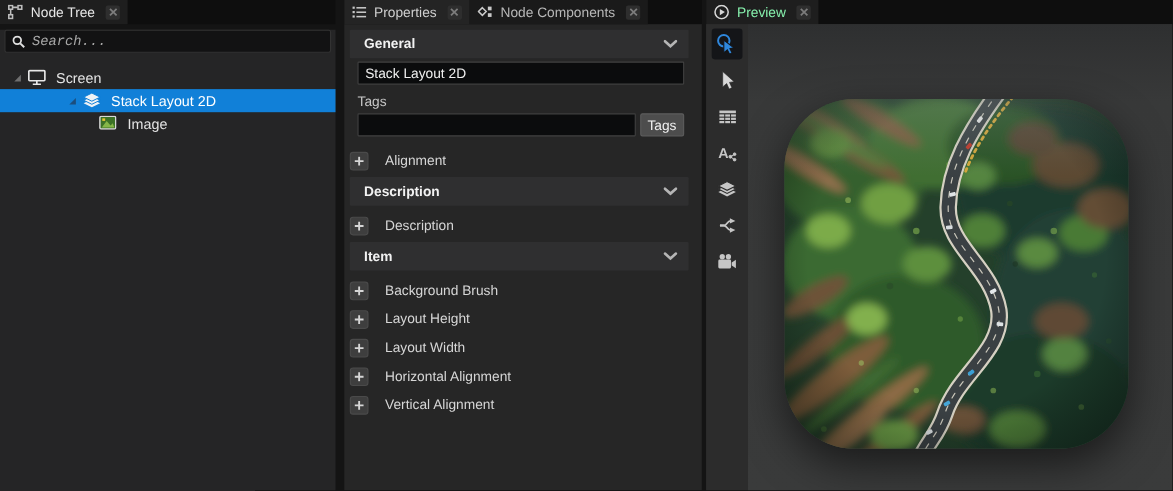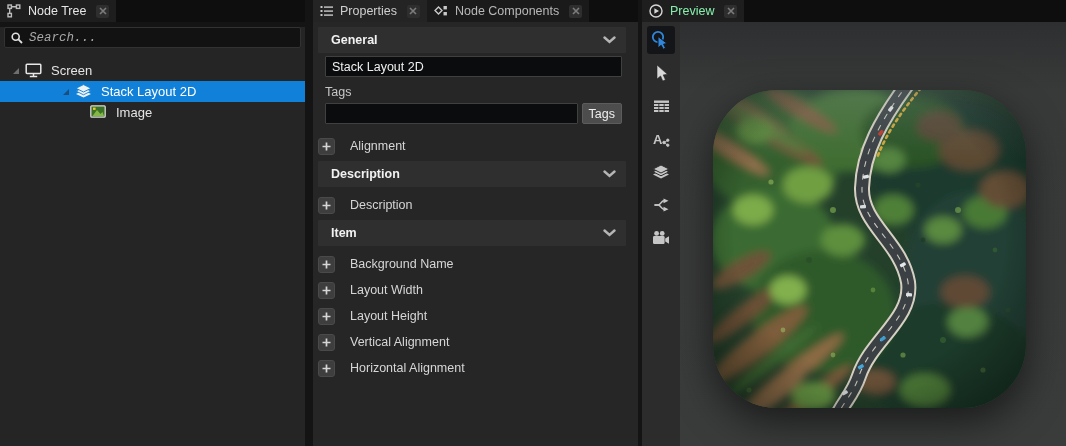--- a/index.html
+++ b/index.html
@@ -241,54 +241,54 @@
               <path d="M1.5 1.5 L6.5 6 L11.5 1.5" stroke="#b5b5b5" stroke-width="2.4" fill="none" stroke-linecap="round"></path>
             </svg>
         </span>
       </div>
       <div class="add-row">
         <span class="plus-btn">
           <svg width="9" height="9" viewBox="0 0 9 9">
               <path d="M4.5 0.5 V8.5 M0.5 4.5 H8.5" stroke="#d6d6d6" stroke-width="1.7"></path>
             </svg>
         </span>
-        <span class="add-label">Background Name</span>
+        <span class="add-label">Background Brush</span>
       </div>
 
       <div class="add-row tight">
         <span class="plus-btn">
           <svg width="9" height="9" viewBox="0 0 9 9">
               <path d="M4.5 0.5 V8.5 M0.5 4.5 H8.5" stroke="#d6d6d6" stroke-width="1.7"></path>
             </svg>
         </span>
+        <span class="add-label">Layout Height</span>
+      </div>
+      <div class="add-row tight">
+        <span class="plus-btn">
+          <svg width="9" height="9" viewBox="0 0 9 9">
+              <path d="M4.5 0.5 V8.5 M0.5 4.5 H8.5" stroke="#d6d6d6" stroke-width="1.7"></path>
+            </svg>
+        </span>
         <span class="add-label">Layout Width</span>
       </div>
       <div class="add-row tight">
         <span class="plus-btn">
           <svg width="9" height="9" viewBox="0 0 9 9">
               <path d="M4.5 0.5 V8.5 M0.5 4.5 H8.5" stroke="#d6d6d6" stroke-width="1.7"></path>
             </svg>
         </span>
-        <span class="add-label">Layout Height</span>
+        <span class="add-label">Horizontal Alignment</span>
       </div>
       <div class="add-row tight">
         <span class="plus-btn">
           <svg width="9" height="9" viewBox="0 0 9 9">
               <path d="M4.5 0.5 V8.5 M0.5 4.5 H8.5" stroke="#d6d6d6" stroke-width="1.7"></path>
             </svg>
         </span>
         <span class="add-label">Vertical Alignment</span>
-      </div>
-      <div class="add-row tight">
-        <span class="plus-btn">
-          <svg width="9" height="9" viewBox="0 0 9 9">
-              <path d="M4.5 0.5 V8.5 M0.5 4.5 H8.5" stroke="#d6d6d6" stroke-width="1.7"></path>
-            </svg>
-        </span>
-        <span class="add-label">Horizontal Alignment</span>
       </div>
 
     </div>
   </section>
 
   <section class="panel preview-panel">
     <div class="tabbar">
       <div class="tab active">
         <span class="tab-icon">
           <svg width="14" height="14" viewBox="0 0 14 14">

